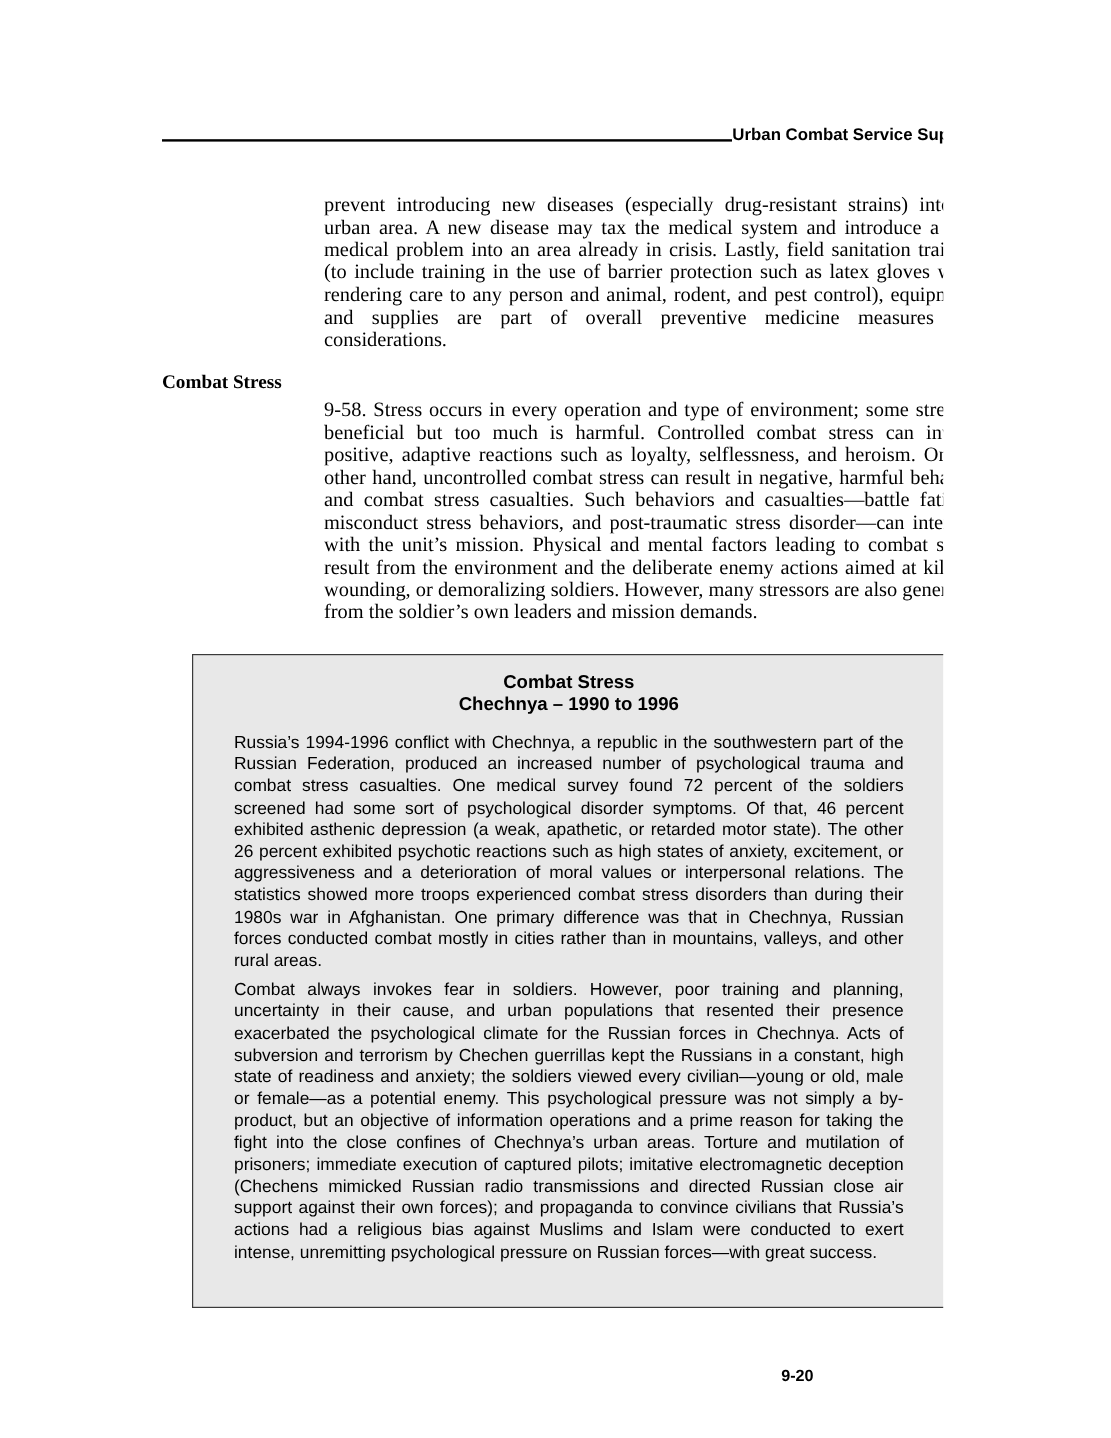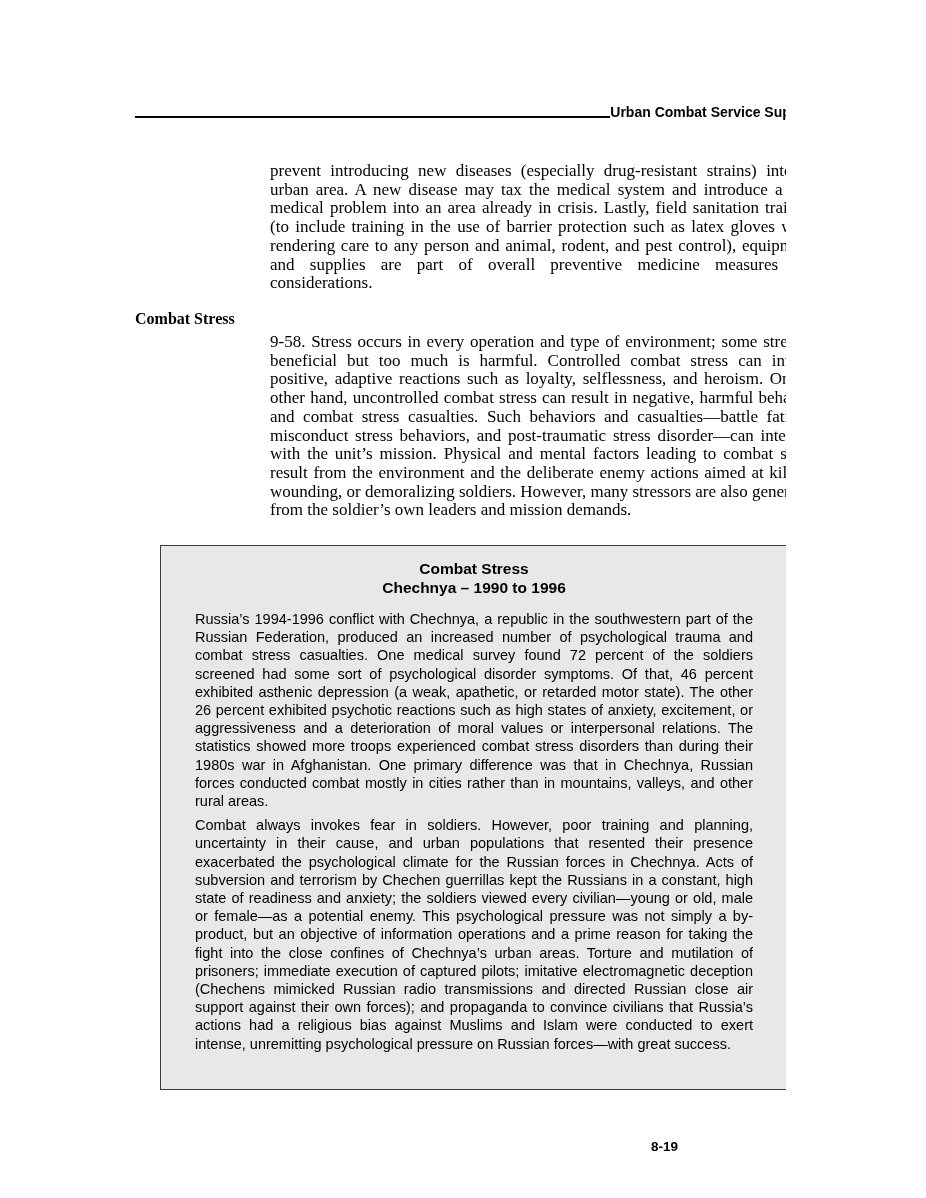--- a/index.html
+++ b/index.html
@@ -115,15 +115,15 @@
 
   <div class="body-par par-958">9-58. Stress occurs in every operation and type of environment; some stress is beneficial but too much is harmful. Controlled combat stress can invoke positive, adaptive reactions such as loyalty, selflessness, and heroism. On the other hand, uncontrolled combat stress can result in negative, harmful behavior and combat stress casualties. Such behaviors and casualties—battle fatigue, misconduct stress behaviors, and post-traumatic stress disorder—can interfere with the unit’s mission. Physical and mental factors leading to combat stress result from the environment and the deliberate enemy actions aimed at killing, wounding, or demoralizing soldiers. However, many stressors are also generated from the soldier’s own leaders and mission demands.</div>
 
   <div class="vignette-box">
     <div class="vignette-title">Combat Stress</div>
     <div class="vignette-title">Chechnya – 1990 to 1996</div>
     <p class="vignette-par">Russia’s 1994-1996 conflict with Chechnya, a republic in the southwestern part of the Russian Federation, produced an increased number of psychological trauma and combat stress casualties. One medical survey found 72 percent of the soldiers screened had some sort of psychological disorder symptoms. Of that, 46 percent exhibited asthenic depression (a weak, apathetic, or retarded motor state). The other 26 percent exhibited psychotic reactions such as high states of anxiety, excitement, or aggressiveness and a deterioration of moral values or interpersonal relations. The statistics showed more troops experienced combat stress disorders than during their 1980s war in Afghanistan. One primary difference was that in Chechnya, Russian forces conducted combat mostly in cities rather than in mountains, valleys, and other rural areas.</p>
     <p class="vignette-par">Combat always invokes fear in soldiers. However, poor training and planning, uncertainty in their cause, and urban populations that resented their presence exacerbated the psychological climate for the Russian forces in Chechnya. Acts of subversion and terrorism by Chechen guerrillas kept the Russians in a constant, high state of readiness and anxiety; the soldiers viewed every civilian—young or old, male or female—as a potential enemy. This psychological pressure was not simply a by-product, but an objective of information operations and a prime reason for taking the fight into the close confines of Chechnya’s urban areas. Torture and mutilation of prisoners; immediate execution of captured pilots; imitative electromagnetic deception (Chechens mimicked Russian radio transmissions and directed Russian close air support against their own forces); and propaganda to convince civilians that Russia’s actions had a religious bias against Muslims and Islam were conducted to exert intense, unremitting psychological pressure on Russian forces—with great success.</p>
   </div>
 
-  <div class="page-number">8-19</div>
+  <div class="page-number">9-20</div>
 
 </div>
 
 </body></html>

